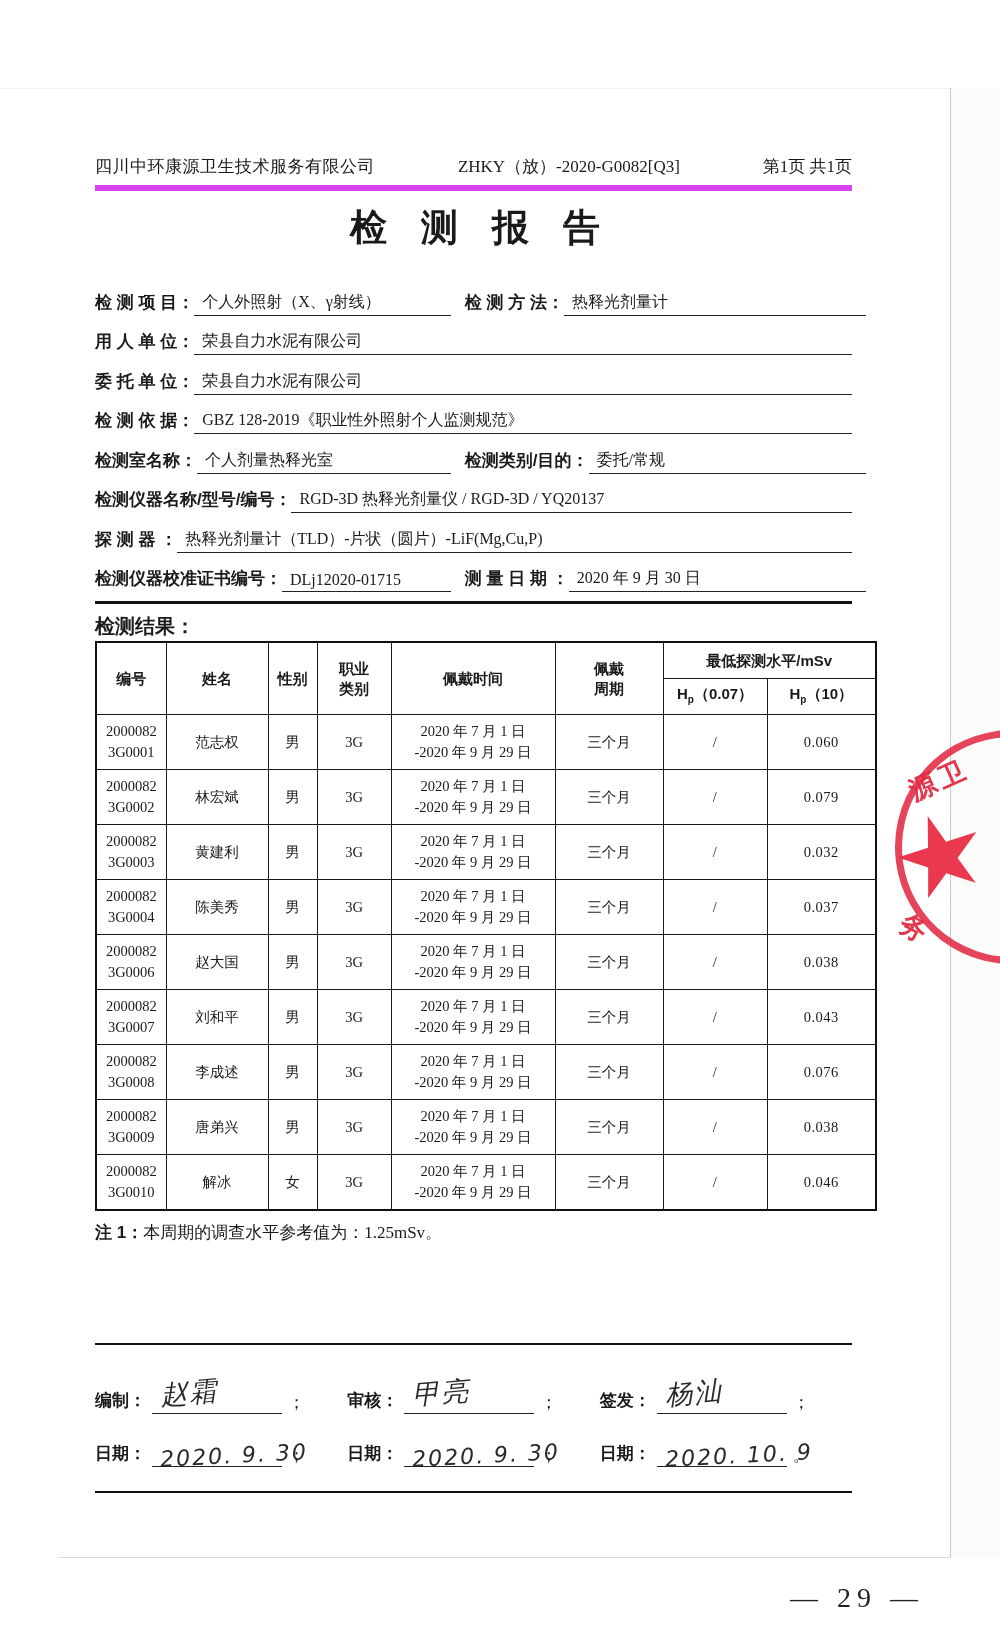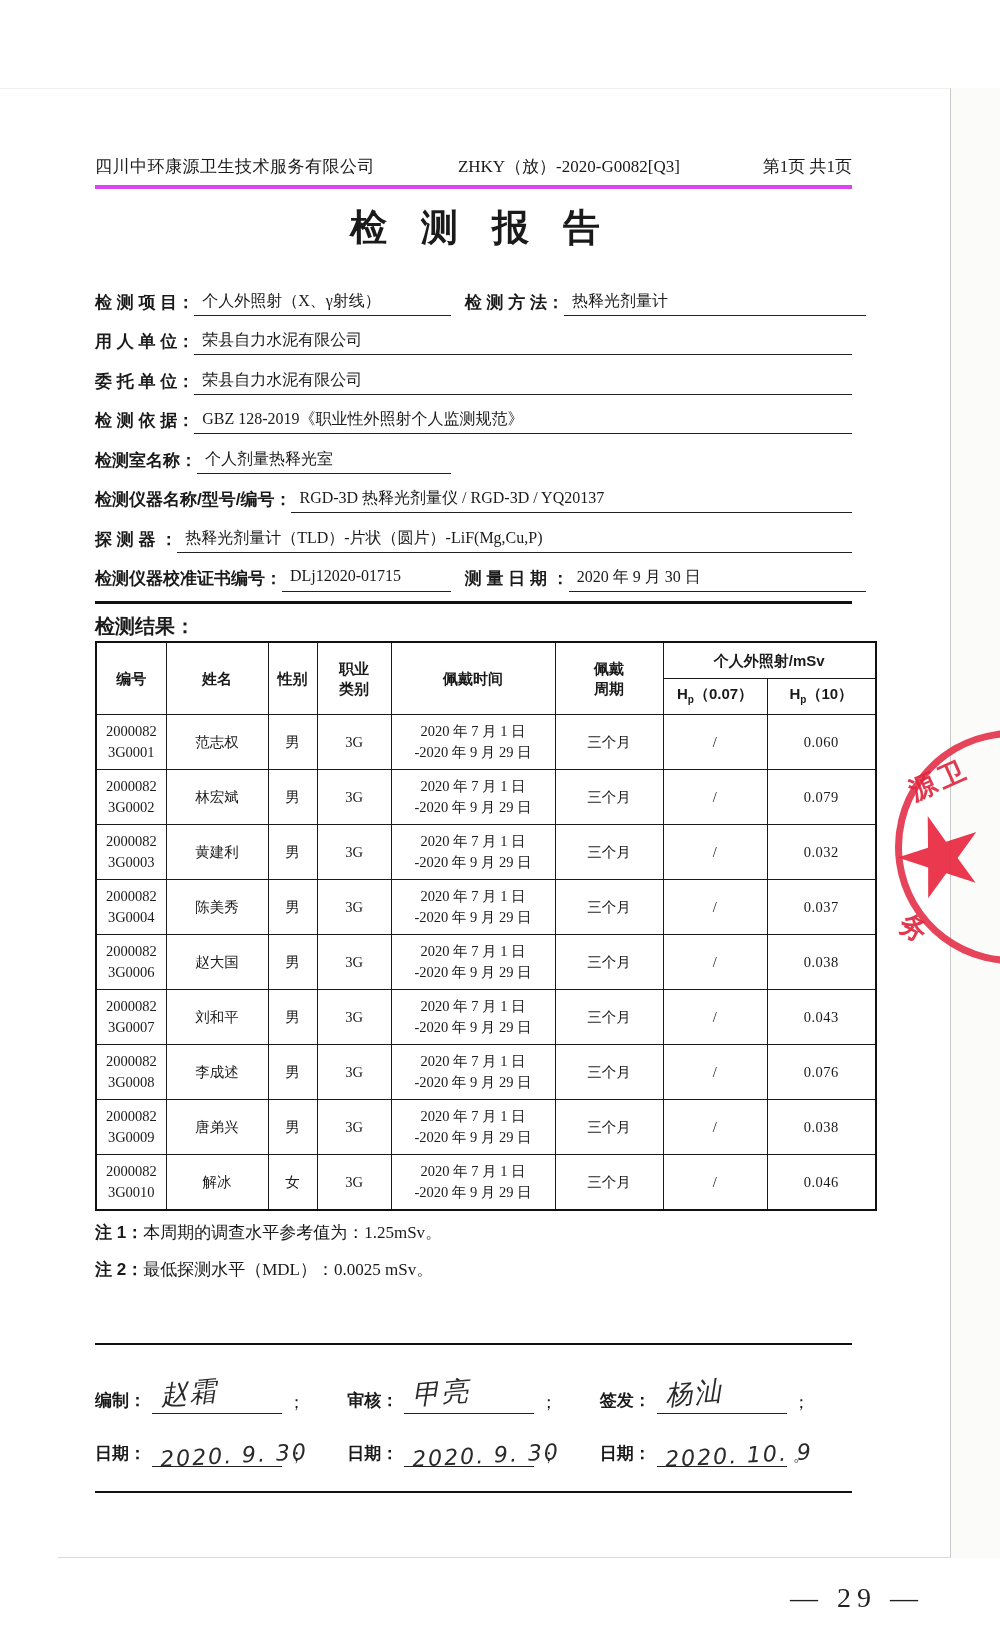--- a/index.html
+++ b/index.html
@@ -8,28 +8,28 @@
     font-family:"Liberation Serif","DejaVu Serif",serif;color:#1a1a1a;
     overflow:hidden;
   }
   
   .scan-right-edge{position:absolute;left:950px;top:88px;width:1px;height:1470px;background:#c9c9c6;}
   .scan-bottom-edge{position:absolute;left:58px;top:1557px;width:893px;height:1px;background:#d9d9d6;}
   .scan-top-edge{position:absolute;left:0;top:88px;width:950px;height:1px;background:#f0f0ec;}
   .scan-margin{position:absolute;left:951px;top:88px;width:49px;height:1470px;background:#fbfbf9;}
 
   
-  .doc-header{position:absolute;left:95px;top:155px;width:757px;display:flex;justify-content:space-between;align-items:flex-end;border-bottom:4px solid #d946ef;padding-bottom:7px;font-size:17px;}
+  .doc-header{position:absolute;left:95px;top:155px;width:757px;display:flex;justify-content:space-between;align-items:flex-end;border-bottom:6px solid #d946ef;padding-bottom:7px;font-size:17px;}
   .doc-header .co{letter-spacing:.5px;}
   .doc-title{position:absolute;left:0;top:203px;width:950px;text-align:center;font-size:37px;font-weight:bold;letter-spacing:34px;padding-left:34px;box-sizing:border-box;font-family:"Liberation Sans","DejaVu Sans",sans-serif;}
 
   
   .fields{position:absolute;left:95px;top:276px;width:757px;}
   .frow{display:flex;align-items:flex-end;height:39.5px;}
-  .fcell{display:flex;flex:1 1 auto;min-width:0;}
+  .fcell{display:flex;align-items:flex-end;flex:1 1 auto;min-width:0;}
   .flabel{font-weight:bold;white-space:nowrap;font-size:17px;font-family:"Liberation Sans","DejaVu Sans",sans-serif;padding-bottom:2px;}
   .fvalue{flex:1 1 auto;border-bottom:1.5px solid #222;font-size:16px;padding:0 4px 2px 8px;white-space:nowrap;overflow:visible;}
   .w48{flex:0 0 47%;} .w52{flex:0 0 53%;}
   .gap{flex:0 0 14px;}
 
   .heavy-divider{position:absolute;left:95px;top:601px;width:757px;height:0;border-top:3px solid #111;}
   .results-label{position:absolute;left:95px;top:613px;font-size:20px;font-weight:bold;font-family:"Liberation Sans","DejaVu Sans",sans-serif;}
 
   
   table.results{position:absolute;left:95px;top:641px;width:780px;border-collapse:collapse;table-layout:fixed;}
@@ -120,20 +120,24 @@
       <span class="flabel">检 测 依 据：</span>
       <span class="fvalue">GBZ 128-2019《职业性外照射个人监测规范》</span>
     </div>
   </div>
   <div class="frow">
     <div class="fcell w48">
       <span class="flabel">检测室名称：</span>
       <span class="fvalue">个人剂量热释光室</span>
     </div>
     <div class="gap"></div>
+    <div class="fcell w52">
+      <span class="flabel">检测类别/目的：</span>
+      <span class="fvalue">委托/常规</span>
+    </div>
   </div>
   <div class="frow">
     <div class="fcell">
       <span class="flabel">检测仪器名称/型号/编号：</span>
       <span class="fvalue">RGD-3D 热释光剂量仪 / RGD-3D / YQ20137</span>
     </div>
   </div>
   <div class="frow">
     <div class="fcell">
       <span class="flabel">探 测 器 ：</span>
@@ -174,21 +178,21 @@
       <th rowspan="2">性别</th>
       <th rowspan="2">
         <div>职业</div>
         <div>类别</div>
       </th>
       <th rowspan="2">佩戴时间</th>
       <th rowspan="2">
         <div>佩戴</div>
         <div>周期</div>
       </th>
-      <th colspan="2">个人外照射/mSv</th>
+      <th colspan="2">最低探测水平/mSv</th>
     </tr>
     <tr class="h-bot">
       <th><span>H</span><span class="sub">p</span><span>（0.07）</span></th>
       <th><span>H</span><span class="sub">p</span><span>（10）</span></th>
     </tr>
   </thead>
   <tbody>
   <tr>
     <td>
       <div>2000082</div>
@@ -341,23 +345,20 @@
     <td class="c-dose">/</td>
     <td class="c-dose">0.046</td>
   </tr>
 </tbody>
 </table>
 
 <div class="notes">
   <div>
     <span class="note-label">注 1：</span><span>本周期的调查水平参考值为：1.25mSv。</span>
   </div>
-  <div>
-    <span class="note-label">注 2：</span><span>最低探测水平（MDL）：0.0025 mSv。</span>
-  </div>
 </div>
 
 <div class="sig-top-line"></div>
 <div class="sig-row r1">
   <div class="sig-col">
     <span class="sig-label">编制：</span>
     <span class="sig-line">
       <span class="handwrite">赵霜</span>
     </span>
     <span class="sig-punct">；</span>

